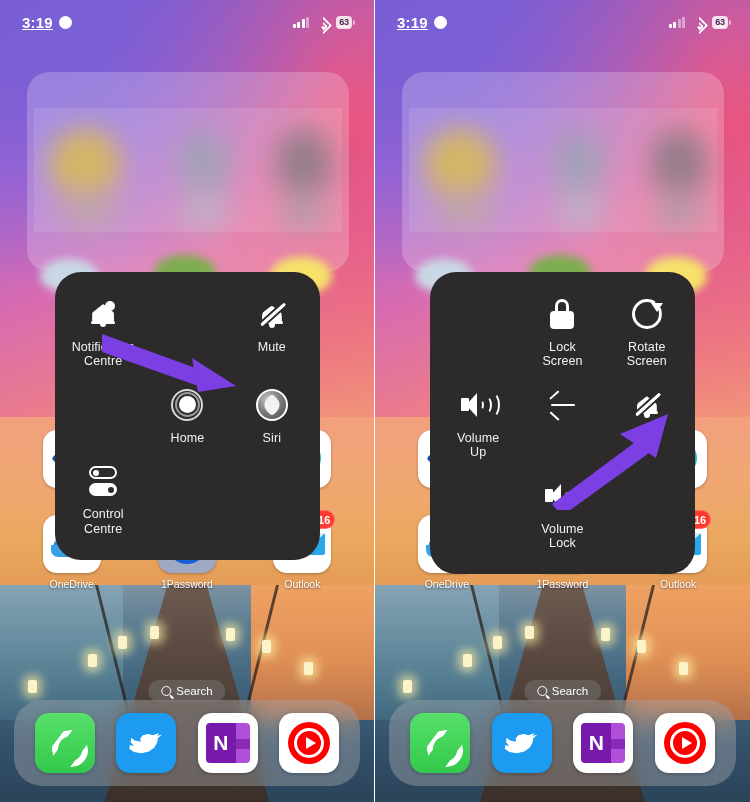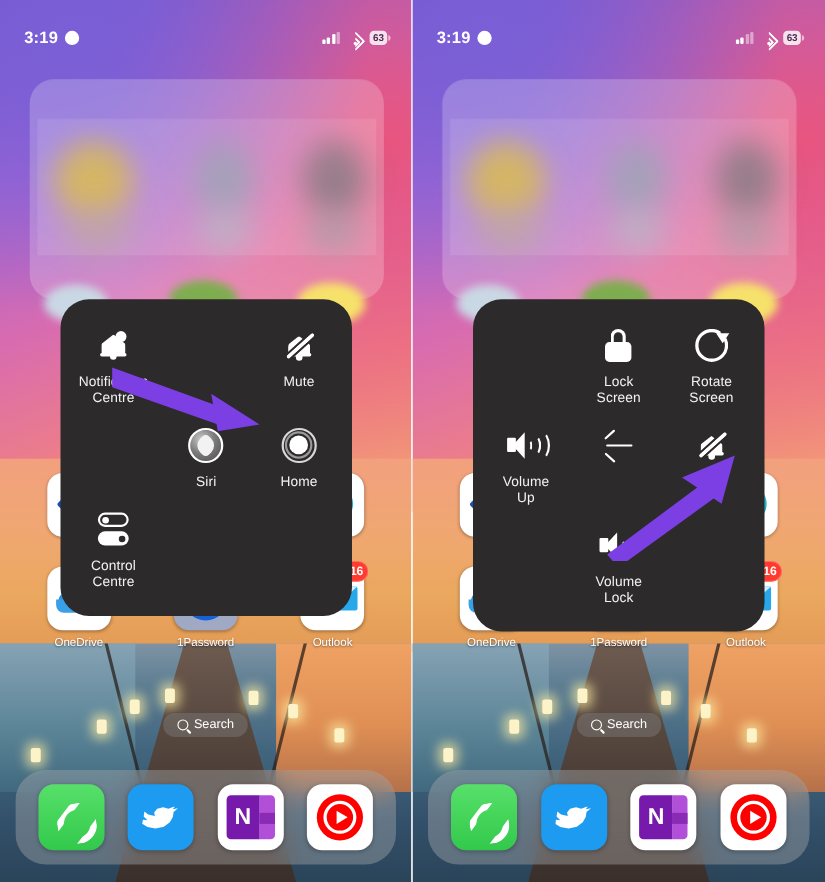--- a/index.html
+++ b/index.html
@@ -44,23 +44,23 @@
   .pier-rail-l, .pier-rail-r {
     position:absolute; top:73%; bottom:6%; width:3px; background:rgba(40,32,28,.75);
   }
   .pier-rail-l { left:31%; transform:skewX(14deg); }
   .pier-rail-r { right:31%; transform:skewX(-14deg); }
   .lamp { position:absolute; width:9px; height:13px; border-radius:2px;
           background:#fdf3c8; box-shadow:0 0 10px 5px rgba(253,236,160,.65); }
 
   
   .statusbar {
-    position:absolute; top:12px; left:0; right:0; height:44px;
+    position:absolute; top:0; left:0; right:0; height:44px;
     display:flex; justify-content:space-between;
-    padding:0 22px; color:#ffffff; z-index:30;
+    padding:0 22px; color:#ffffff; z-index:30;text-decoration:underline;
   }
   .sb-left { display:flex; align-items:center; gap:6px; }
   .sb-time { font-size:15px; font-weight:bold; letter-spacing:.2px; }
   .moon { width:13px; height:13px; position:relative; display:inline-block; }
   .moon:before{ content:""; position:absolute; inset:0; border-radius:50%; background:#fff; }
   .moon:after{ content:""; position:absolute; left:-4px; top:-3px; width:13px; height:13px;
                border-radius:50%; background:transparent; box-shadow:4px 3px 0 0 transparent; }
   .moon-shape { width:13px; height:13px; border-radius:50%;
                 background:#fff;
                 -webkit-mask-image: radial-gradient(circle 9px at -1px 2px, transparent 99%, #000 100%);
@@ -159,21 +159,21 @@
   
   .ic-edge { background:#fff; }
   .ic-edge .e1 { position:absolute; left:10px; top:10px; width:38px; height:36px; border-radius:50%;
                  background:linear-gradient(140deg,#3ddc84 0%, #2ec6b0 45%, #1c9fd6 100%); }
   .ic-edge .e2 { position:absolute; left:14px; top:28px; width:30px; height:20px; border-radius:50% 50% 50% 50%;
                  background:linear-gradient(120deg,#0b5bb5 0%, #1478d4 100%);
                  clip-path:polygon(0 40%, 100% 0, 100% 100%, 0 100%); }
 
   
   .searchpill {
-    position:absolute; left:50%; transform:translateX(-50%); top:648px; z-index:6;
+    position:absolute; left:50%; transform:translateX(-50%); top:680px; z-index:6;
     display:flex; align-items:center; gap:5px;
     padding:5px 13px; border-radius:14px; background:rgba(128,128,128,.42);
     backdrop-filter:blur(6px);
   }
   .searchpill .slabel { color:#fff; font-size:11.5px; }
   .mag { width:10px; height:10px; border:1.6px solid #fff; border-radius:50%; position:relative; }
   .mag:after { content:""; position:absolute; right:-4px; bottom:-3px; width:5px; height:1.6px;
                background:#fff; transform:rotate(45deg); border-radius:1px; }
 
   
@@ -502,36 +502,36 @@
         </div>
 
 
         <div class="atcell" style="visibility:hidden">
             <span class="aticon"></span>
           </div>
 
 
         <div class="atcell">
           <span class="aticon">
-            <span class="i-siri">
-                <span class="sh"></span>
-              </span>
-          </span>
-          <span class="atlabel">Siri</span>
-        </div>
-
-        <div class="atcell">
-          <span class="aticon">
             <span class="i-home">
                 <span class="r2">
                   <span class="r3"></span>
                 </span>
               </span>
           </span>
           <span class="atlabel">Home</span>
+        </div>
+
+        <div class="atcell">
+          <span class="aticon">
+            <span class="i-siri">
+                <span class="sh"></span>
+              </span>
+          </span>
+          <span class="atlabel">Siri</span>
         </div>
 
         <div class="atcell">
           <span class="aticon">
             <span class="i-cc">
                 <span class="t1"></span>
                 <span class="t2"></span>
               </span>
           </span>
           <span class="atlabel">

